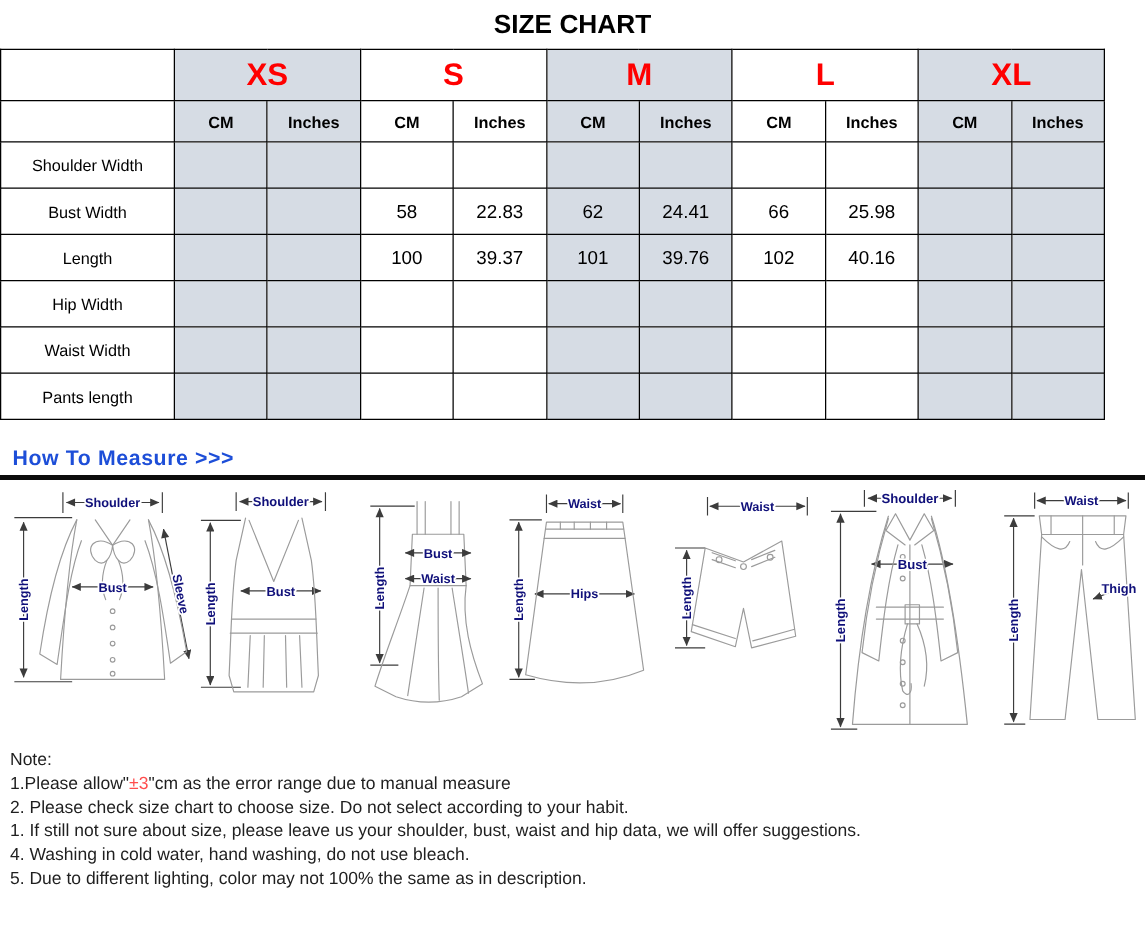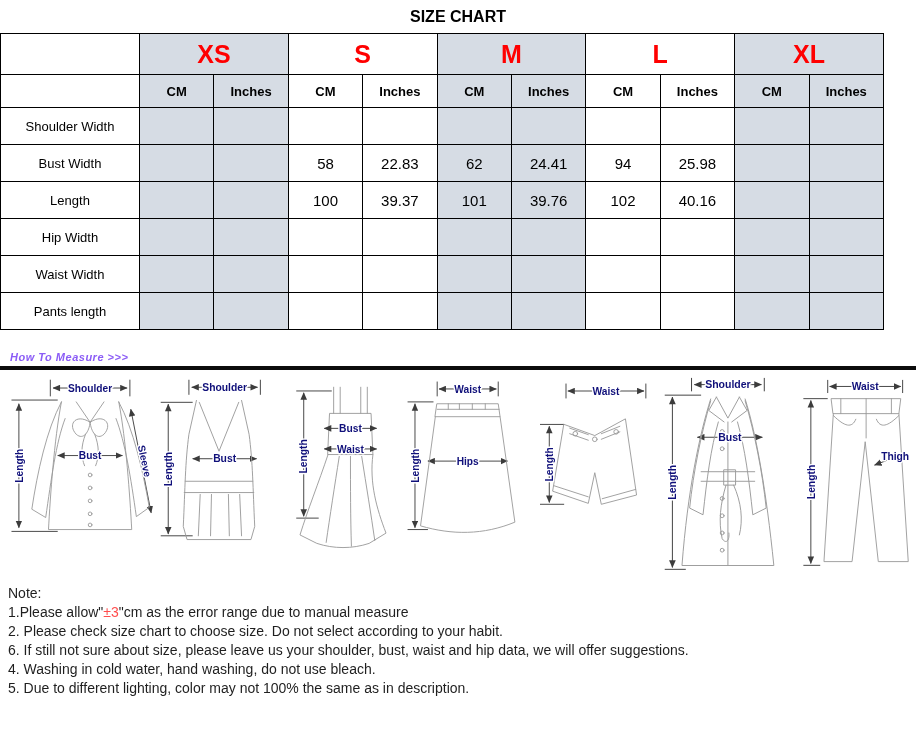--- a/index.html
+++ b/index.html
@@ -1,32 +1,32 @@
 <!DOCTYPE html>
 <html><head>
 <meta charset="utf-8">
 <style>
   * { box-sizing: border-box; }
   body {
     margin: 0; width: 916px; height: 752px; background: #ffffff;
     font-family: "Liberation Sans", sans-serif; color: #000; overflow: hidden;
   }
-  .title { text-align: center; font-size: 16px; font-weight: bold; padding: 8px 0 7px; }
+  .title { text-align: center; font-size: 21px; font-weight: bold; padding: 8px 0 7px; }
   table.size-chart { border-collapse: collapse; table-layout: fixed; width: 884px; }
   table.size-chart td { border: 1px solid #000; text-align: center; vertical-align: middle; padding: 0; overflow: hidden; }
   col.label-col { width: 139px; }
   tr.size-row { height: 41px; }
   .size-name { font-size: 25px; font-weight: bold; color: #ff0000; }
   tr.unit-row { height: 33px; }
   .unit-cell { font-weight: bold; font-size: 13px; margin-top: 47px; }
   tr.body-row { height: 37px; }
   .row-label { font-size: 13px; }
   .val { font-size: 15px; }
   .shade { background: #d6dce4; }
-  .htm-heading { margin: 21px 0 0 10px; font-size: 11px; font-weight: bold; color: #8b5cf6; letter-spacing: .5px; font-style: italic; }
+  .htm-heading { margin: 21px 0 0 10px; font-size: 17px; font-weight: bold; color: #1d4ed8; letter-spacing: .5px; }
   .rule { border: none; border-top: 4px solid #0c0c0c; margin: 3px 0 0 0; }
   .figures { display: flex; justify-content: space-between; align-items: flex-start; height: 206px; padding: 6px 4px 0 4px; }
   .mline, .tick { stroke: #3c3c3c; stroke-width: 1; fill: none; }
   .garment { stroke: #9b9b9b; stroke-width: 1; fill: none; stroke-linejoin: round; stroke-linecap: round; }
   text.mlabel {
     font: bold 11px "Liberation Sans", sans-serif; fill: #10107a;
     paint-order: stroke; stroke: #ffffff; stroke-width: 3px; stroke-linejoin: round;
     text-anchor: middle;
   }
   .notes { padding: 8px 0 0 8px; font-size: 14px; color: #1f1f1f; line-height: 19px; }
@@ -98,21 +98,21 @@
     <td class="val shade"></td>
   </tr>
   <tr class="body-row">
     <td class="row-label">Bust Width</td>
     <td class="val shade"></td>
     <td class="val shade"></td>
     <td class="val">58</td>
     <td class="val">22.83</td>
     <td class="val shade">62</td>
     <td class="val shade">24.41</td>
-    <td class="val">94</td>
+    <td class="val">66</td>
     <td class="val">25.98</td>
     <td class="val shade"></td>
     <td class="val shade"></td>
   </tr>
   <tr class="body-row">
     <td class="row-label">Length</td>
     <td class="val shade"></td>
     <td class="val shade"></td>
     <td class="val">100</td>
     <td class="val">39.37</td>
@@ -290,16 +290,16 @@
     <text class="mlabel" transform="rotate(-90 18 113)" x="18" y="117">Length</text>
     <text class="mlabel" x="108" y="90">Thigh</text>
   </svg>
 
 </div>
 
 <div class="notes">
   <div>Note:</div>
   <div><span>1.Please allow"</span><span class="note-red">±3</span><span>"cm as the error range due to manual measure</span></div>
   <div>2. Please check size chart to choose size. Do not select according to your habit.</div>
-  <div>6. If still not sure about size, please leave us your shoulder, bust, waist and hip data, we will offer suggestions.</div>
+  <div>1. If still not sure about size, please leave us your shoulder, bust, waist and hip data, we will offer suggestions.</div>
   <div>4. Washing in cold water, hand washing, do not use bleach.</div>
   <div>5. Due to different lighting, color may not 100% the same as in description.</div>
 </div>
 
 </body></html>

